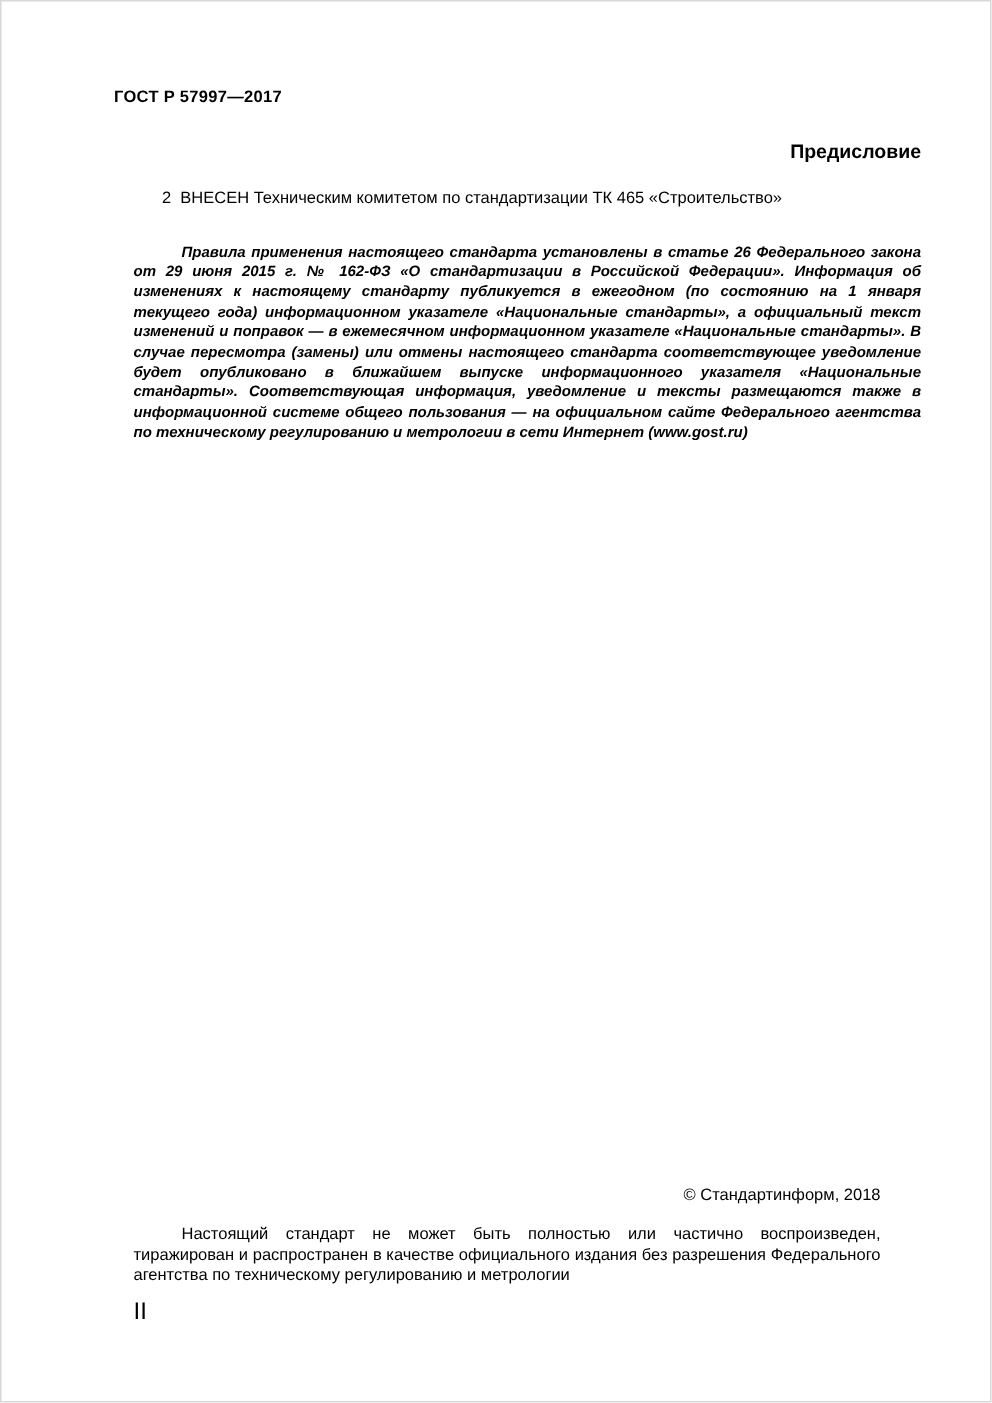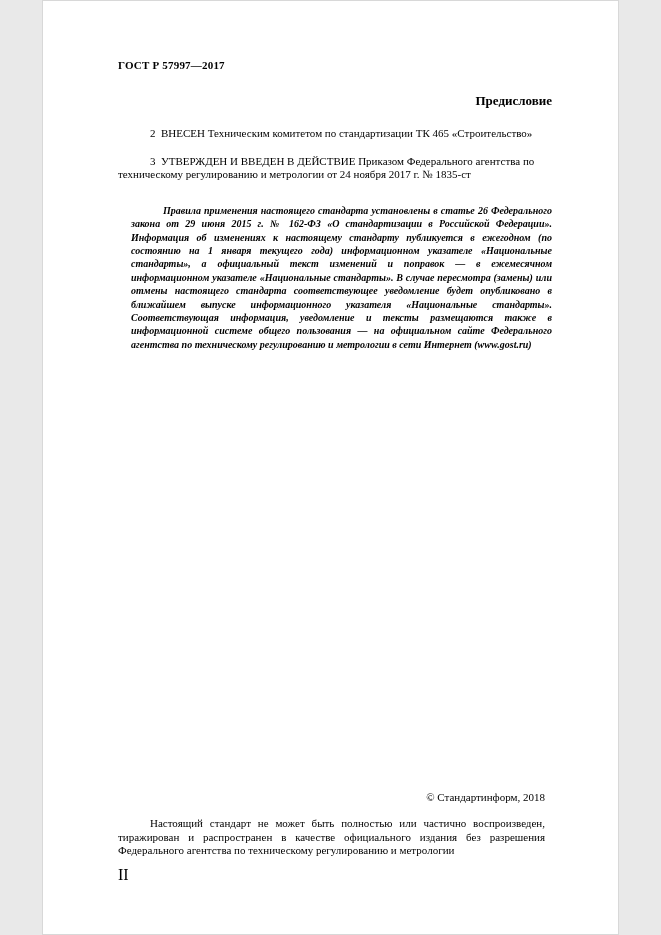--- a/index.html
+++ b/index.html
@@ -3,29 +3,28 @@
 <meta charset="utf-8">
 <style>
   html, body {
     margin: 0;
     padding: 0;
     background: #e9e9e9;
     font-family: "Liberation Sans", sans-serif;
   }
   .page {
     position: relative;
-    width: 577px;
+    width: 661px;
     height: 935px;
     margin: 0 auto;
     background: #ffffff;
     border: 1px solid #d8d8d8;
     box-sizing: border-box;
-    padding: 58px 66px 0 75px;
+    padding: 58px 46px 0 75px;
     color: #000000;
-    font-family: Liberation Serif, serif;
   }
   .doc-code {
     font-size: 11px;
     font-weight: bold;
     letter-spacing: 0.2px;
   }
   .title {
     font-size: 13px;
     font-weight: bold;
     text-align: right;
@@ -42,21 +41,21 @@
     font-size: 10px;
     line-height: 13.4px;
     font-style: italic;
     font-weight: bold;
     text-align: justify;
     text-indent: 32px;
     margin: 22px 0 0 13px;
   }
   .footer {
     position: absolute;
-    left: 75px;
+    left: 88px;
     right: 73px;
     bottom: 50px;
   }
   .copyright {
     font-size: 11px;
     text-align: right;
     margin-bottom: 14px;
   }
   .restriction {
     font-size: 11px;
@@ -75,21 +74,20 @@
 
 <div class="page">
 
   <div class="doc-code">ГОСТ Р 57997—2017</div>
 
   <div class="title">Предисловие</div>
 
 
   <p class="item">2&nbsp;&nbsp;ВНЕСЕН Техническим комитетом по стандартизации ТК 465 «Строительство»</p>
 
-  <p class="item">3&nbsp;&nbsp;УТВЕРЖДЕН И ВВЕДЕН В ДЕЙСТВИЕ Приказом Федерального агентства по техническому регулированию и метрологии от 24 ноября 2017 г. № 1835-ст</p>
 
 
   <p class="legal">Правила применения настоящего стандарта установлены в статье 26 Федерального закона от 29 июня 2015 г. № 162-ФЗ «О стандартизации в Российской Федерации». Информация об изменениях к настоящему стандарту публикуется в ежегодном (по состоянию на 1 января текущего года) информационном указателе «Национальные стандарты», а официальный текст изменений и поправок — в ежемесячном информационном указателе «Национальные стандарты». В случае пересмотра (замены) или отмены настоящего стандарта соответствующее уведомление будет опубликовано в ближайшем выпуске информационного указателя «Национальные стандарты». Соответствующая информация, уведомление и тексты размещаются также в информационной системе общего пользования — на официальном сайте Федерального агентства по техническому регулированию и метрологии в сети Интернет (www.gost.ru)</p>
 
   <div class="footer">
     <div class="copyright">© Стандартинформ, 2018</div>
 
     <p class="restriction">Настоящий стандарт не может быть полностью или частично воспроизведен, тиражирован и распространен в качестве официального издания без разрешения Федерального агентства по техническому регулированию и метрологии</p>
 
     <div class="page-number">II</div>

